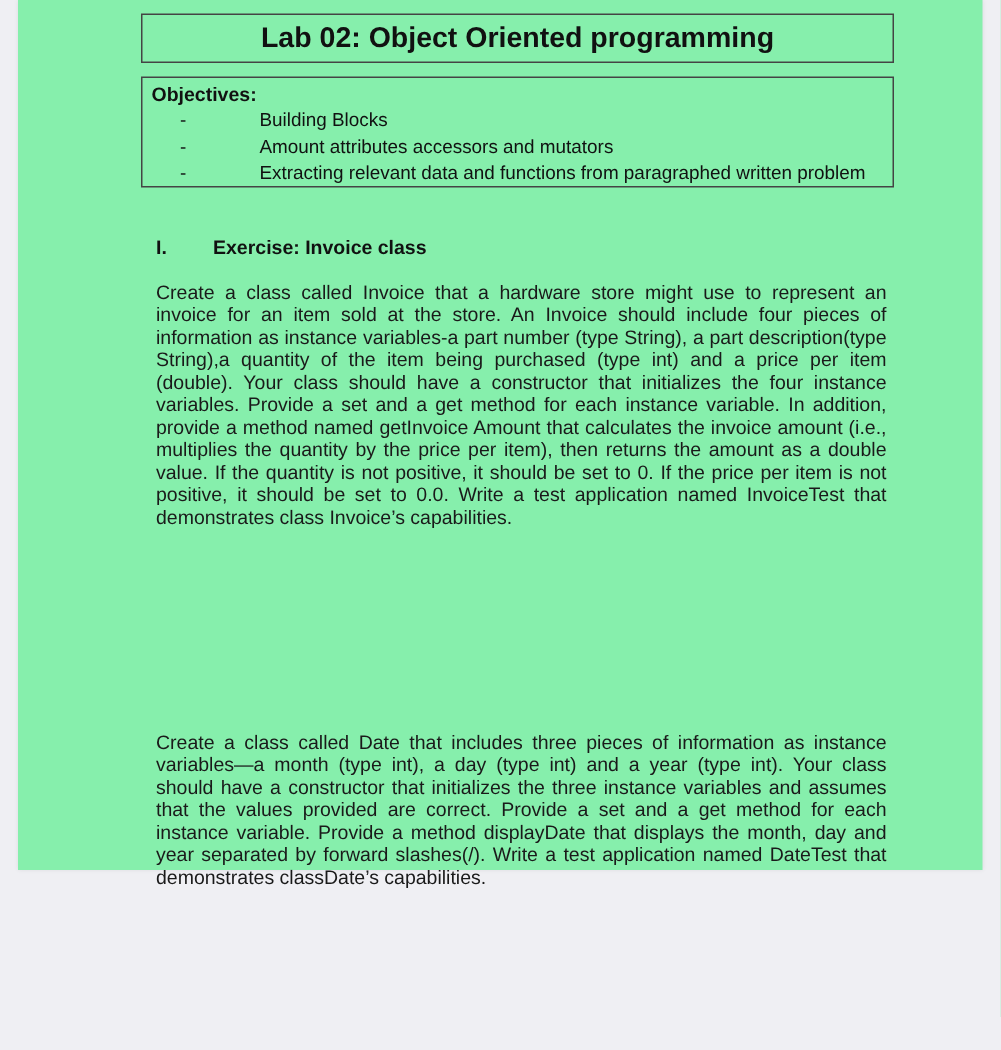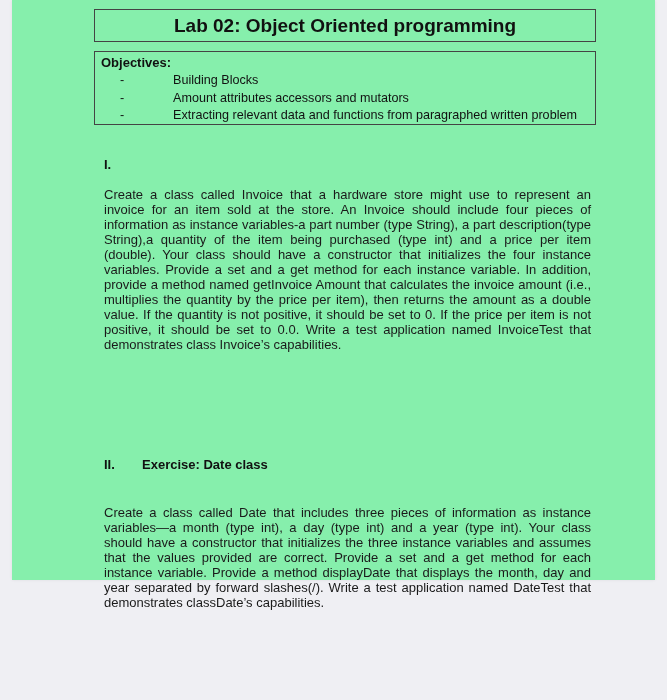--- a/index.html
+++ b/index.html
@@ -142,26 +142,23 @@
         <li>
           <span class="dash">-</span>
           <span class="txt">Extracting relevant data and functions from paragraphed written problem</span>
         </li>
       </ul>
     </div>
 
     <div class="section s1">
       <div class="sec-head">
         <span class="num">I.</span>
+        <span class="ttl">Exercise: Invoice class</span>
       </div>
       <p class="sec-body">Create a class called Invoice that a hardware store might use to represent an invoice for an item sold at the store. An Invoice should include four pieces of information as instance variables-a part number (type String), a part description(type String),a quantity of the item being purchased (type int) and a price per item (double). Your class should have a constructor that initializes the four instance variables. Provide a set and a get method for each instance variable. In addition, provide a method named getInvoice Amount that calculates the invoice amount (i.e., multiplies the quantity by the price per item), then returns the amount as a double value. If the quantity is not positive, it should be set to 0. If the price per item is not positive, it should be set to 0.0. Write a test application named InvoiceTest that demonstrates class Invoice’s capabilities.</p>
     </div>
 
     <div class="section s2">
-      <div class="sec-head">
-        <span class="num">II.</span>
-        <span class="ttl">Exercise: Date class</span>
-      </div>
       <p class="sec-body">Create a class called Date that includes three pieces of information as instance variables—a month (type int), a day (type int) and a year (type int). Your class should have a constructor that initializes the three instance variables and assumes that the values provided are correct. Provide a set and a get method for each instance variable. Provide a method displayDate that displays the month, day and year separated by forward slashes(/). Write a test application named DateTest that demonstrates classDate’s capabilities.</p>
     </div>
 
   </div>
 </div>
 
 </body></html>

